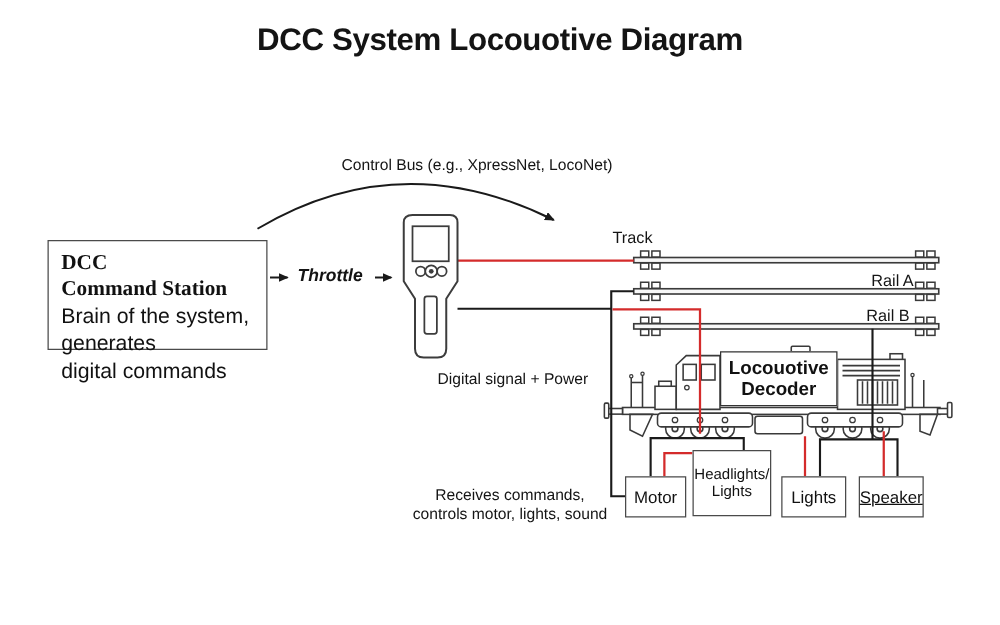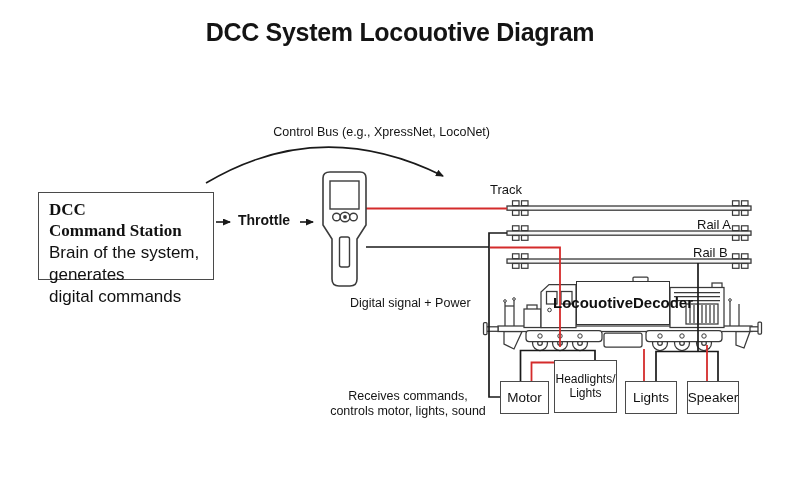--- a/index.html
+++ b/index.html
@@ -5,37 +5,37 @@
   html,body{margin:0;padding:0;background:#fff;}
   #canvas{position:relative;width:800px;height:500px;background:#fff;overflow:hidden;
           font-family:"Liberation Sans",sans-serif;color:#111;}
   #diagram-svg{position:absolute;left:0;top:0;}
   .lbl{position:absolute;white-space:nowrap;color:#141414;}
   .title{left:0;top:18px;width:800px;text-align:center;font-size:25px;font-weight:700;letter-spacing:-0.3px;}
   .cs-box{position:absolute;left:38px;top:192px;width:176px;height:88px;border:1.6px solid #4a4a4a;
           background:#fff;box-sizing:border-box;padding:6px 0 0 10px;}
   .cs-name{font-size:17px;font-weight:700;line-height:1.25;display:block;font-family:Liberation Serif, serif;}
   .cs-desc{font-size:17px;line-height:1.3;display:block;}
-  .throttle-lbl{left:238px;top:212px;font-size:14px;font-weight:700;}
+  .throttle-lbl{left:238px;top:212px;font-size:14px;font-weight:700;font-style:italic;}
   .controlbus-lbl{left:268px;top:125px;width:222px;text-align:right;font-size:12.5px;white-space:normal;}
   .track-lbl{left:490px;top:182px;font-size:13px;}
   .raila-lbl{left:697px;top:217px;font-size:13px;}
   .railb-lbl{left:693px;top:245px;font-size:13px;}
   .digsig-lbl{left:350px;top:296px;width:134px;text-align:left;font-size:12.5px;}
   .note-lbl{left:322px;top:389px;width:172px;text-align:center;font-size:12.5px;line-height:1.22;white-space:normal;}
   .decoder-box{position:absolute;left:576px;top:281px;width:94px;height:44px;border:1.5px solid #333;
-          background:#fff;box-sizing:border-box;display:flex;flex-direction:row;align-items:center;
+          background:#fff;box-sizing:border-box;display:flex;flex-direction:column;align-items:center;
           justify-content:center;font-size:15px;font-weight:700;line-height:1.15;text-align:center;}
   .out-box{position:absolute;border:1.4px solid #4a4a4a;background:#fff;box-sizing:border-box;
           display:flex;flex-direction:column;align-items:center;justify-content:center;
           font-size:13.5px;text-align:center;line-height:1.12;}
   .motor-box{left:500px;top:381px;width:49px;height:33px;}
   .headlights-box{left:554px;top:360px;width:63px;height:53px;font-size:12px;}
   .lights-box{left:625px;top:381px;width:52px;height:33px;}
-  .speaker-box{left:687px;top:381px;width:52px;height:33px;}
+  .speaker-box{left:687px;top:381px;width:52px;height:33px;text-decoration:underline;}
   .rail rect.bar{fill:#f7f7f7;stroke:#3a3a3a;stroke-width:1.3;}
   .joiner rect{fill:#fff;stroke:#3a3a3a;stroke-width:1.2;}
   .loco *{stroke:#3a3a3a;stroke-width:1.25;fill:#fff;}
   .loco .thin{stroke-width:1;}
   .loco .nofill{fill:none;}
   .blackwires path{fill:none;stroke-width:1.7;}
   .redwires path{fill:none;stroke-width:1.8;}
   .device{fill:#fff;stroke:#3c3c3c;stroke-width:1.6;}
   .device-detail{fill:#fff;stroke:#3c3c3c;stroke-width:1.4;}
   .arrowline{stroke:#1a1a1a;stroke-width:1.6;fill:none;}

